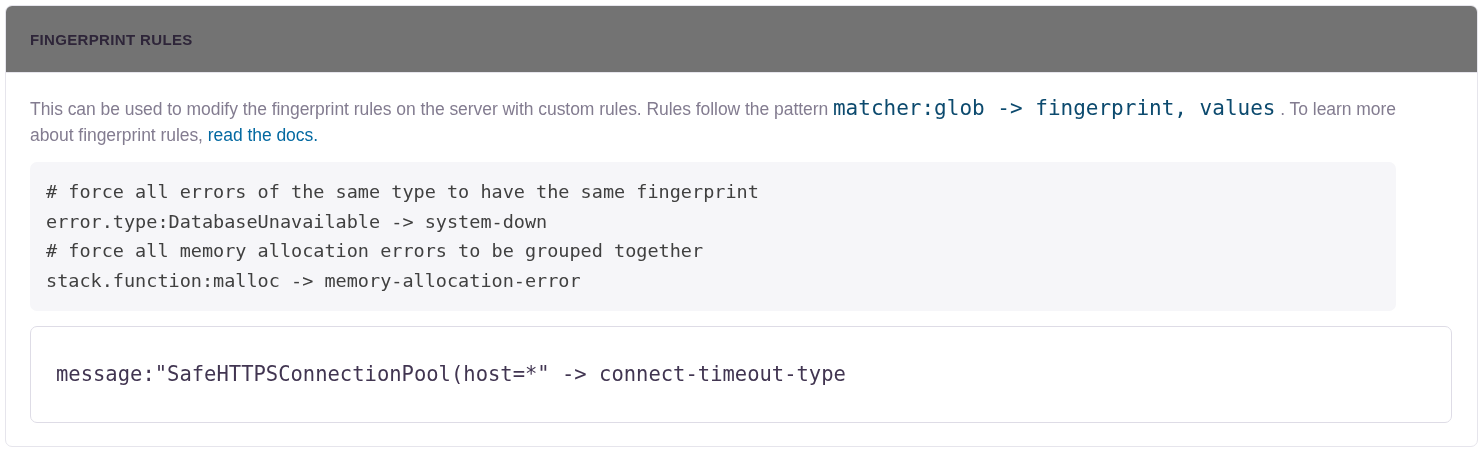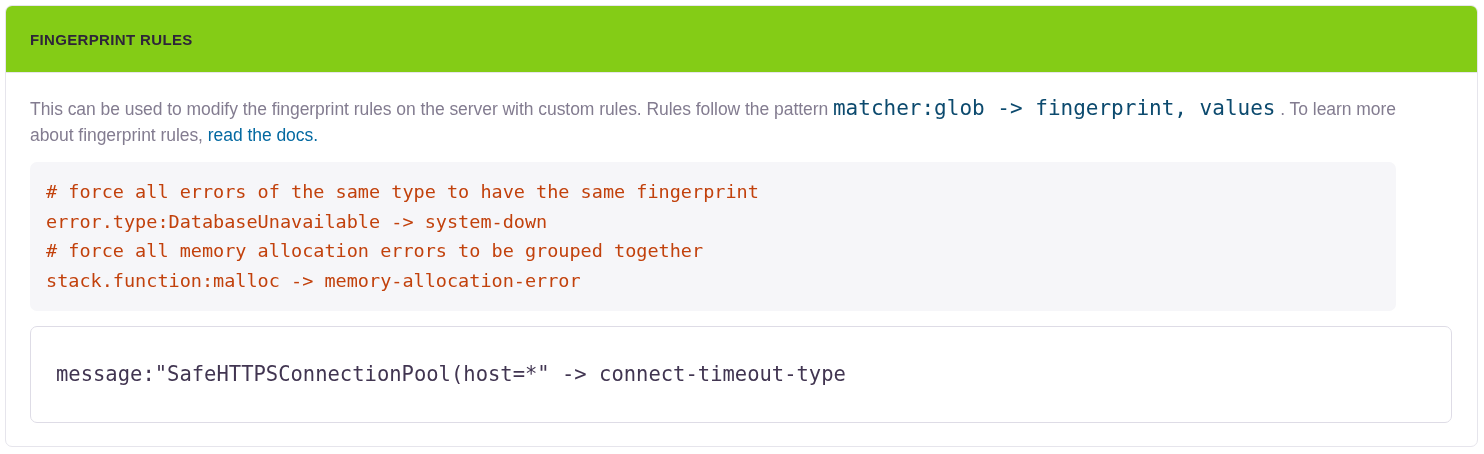--- a/index.html
+++ b/index.html
@@ -24,21 +24,21 @@
     box-sizing: border-box;
     background: #ffffff;
     border: 1px solid #e6e5ec;
     border-radius: 7px;
     overflow: hidden;
   }
 
   .panel-header {
     box-sizing: border-box;
     height: 67px;
-    background: #84cc16;
+    background: #737373;
     border-bottom: 1px solid #e6e5ec;
     display: flex;
     align-items: center;
     padding: 0 24px;
   }
 
   .panel-title {
     font-size: 15px;
     font-weight: bold;
     letter-spacing: 0.35px;
@@ -77,21 +77,21 @@
   .code-block {
     box-sizing: border-box;
     margin: 14px 0 0 0;
     width: 1366px;
     background: #f6f6f9;
     border-radius: 7px;
     padding: 15px 16px 16px 16px;
     font-family: "DejaVu Sans Mono", "Liberation Mono", monospace;
     font-size: 18.5px;
     line-height: 29.5px;
-    color: #c2410c;
+    color: #404040;
     white-space: pre;
     overflow: hidden;
   }
 
   .rule-input {
     box-sizing: border-box;
     display: block;
     margin-top: 15px;
     width: 1422px;
     height: 97px;

